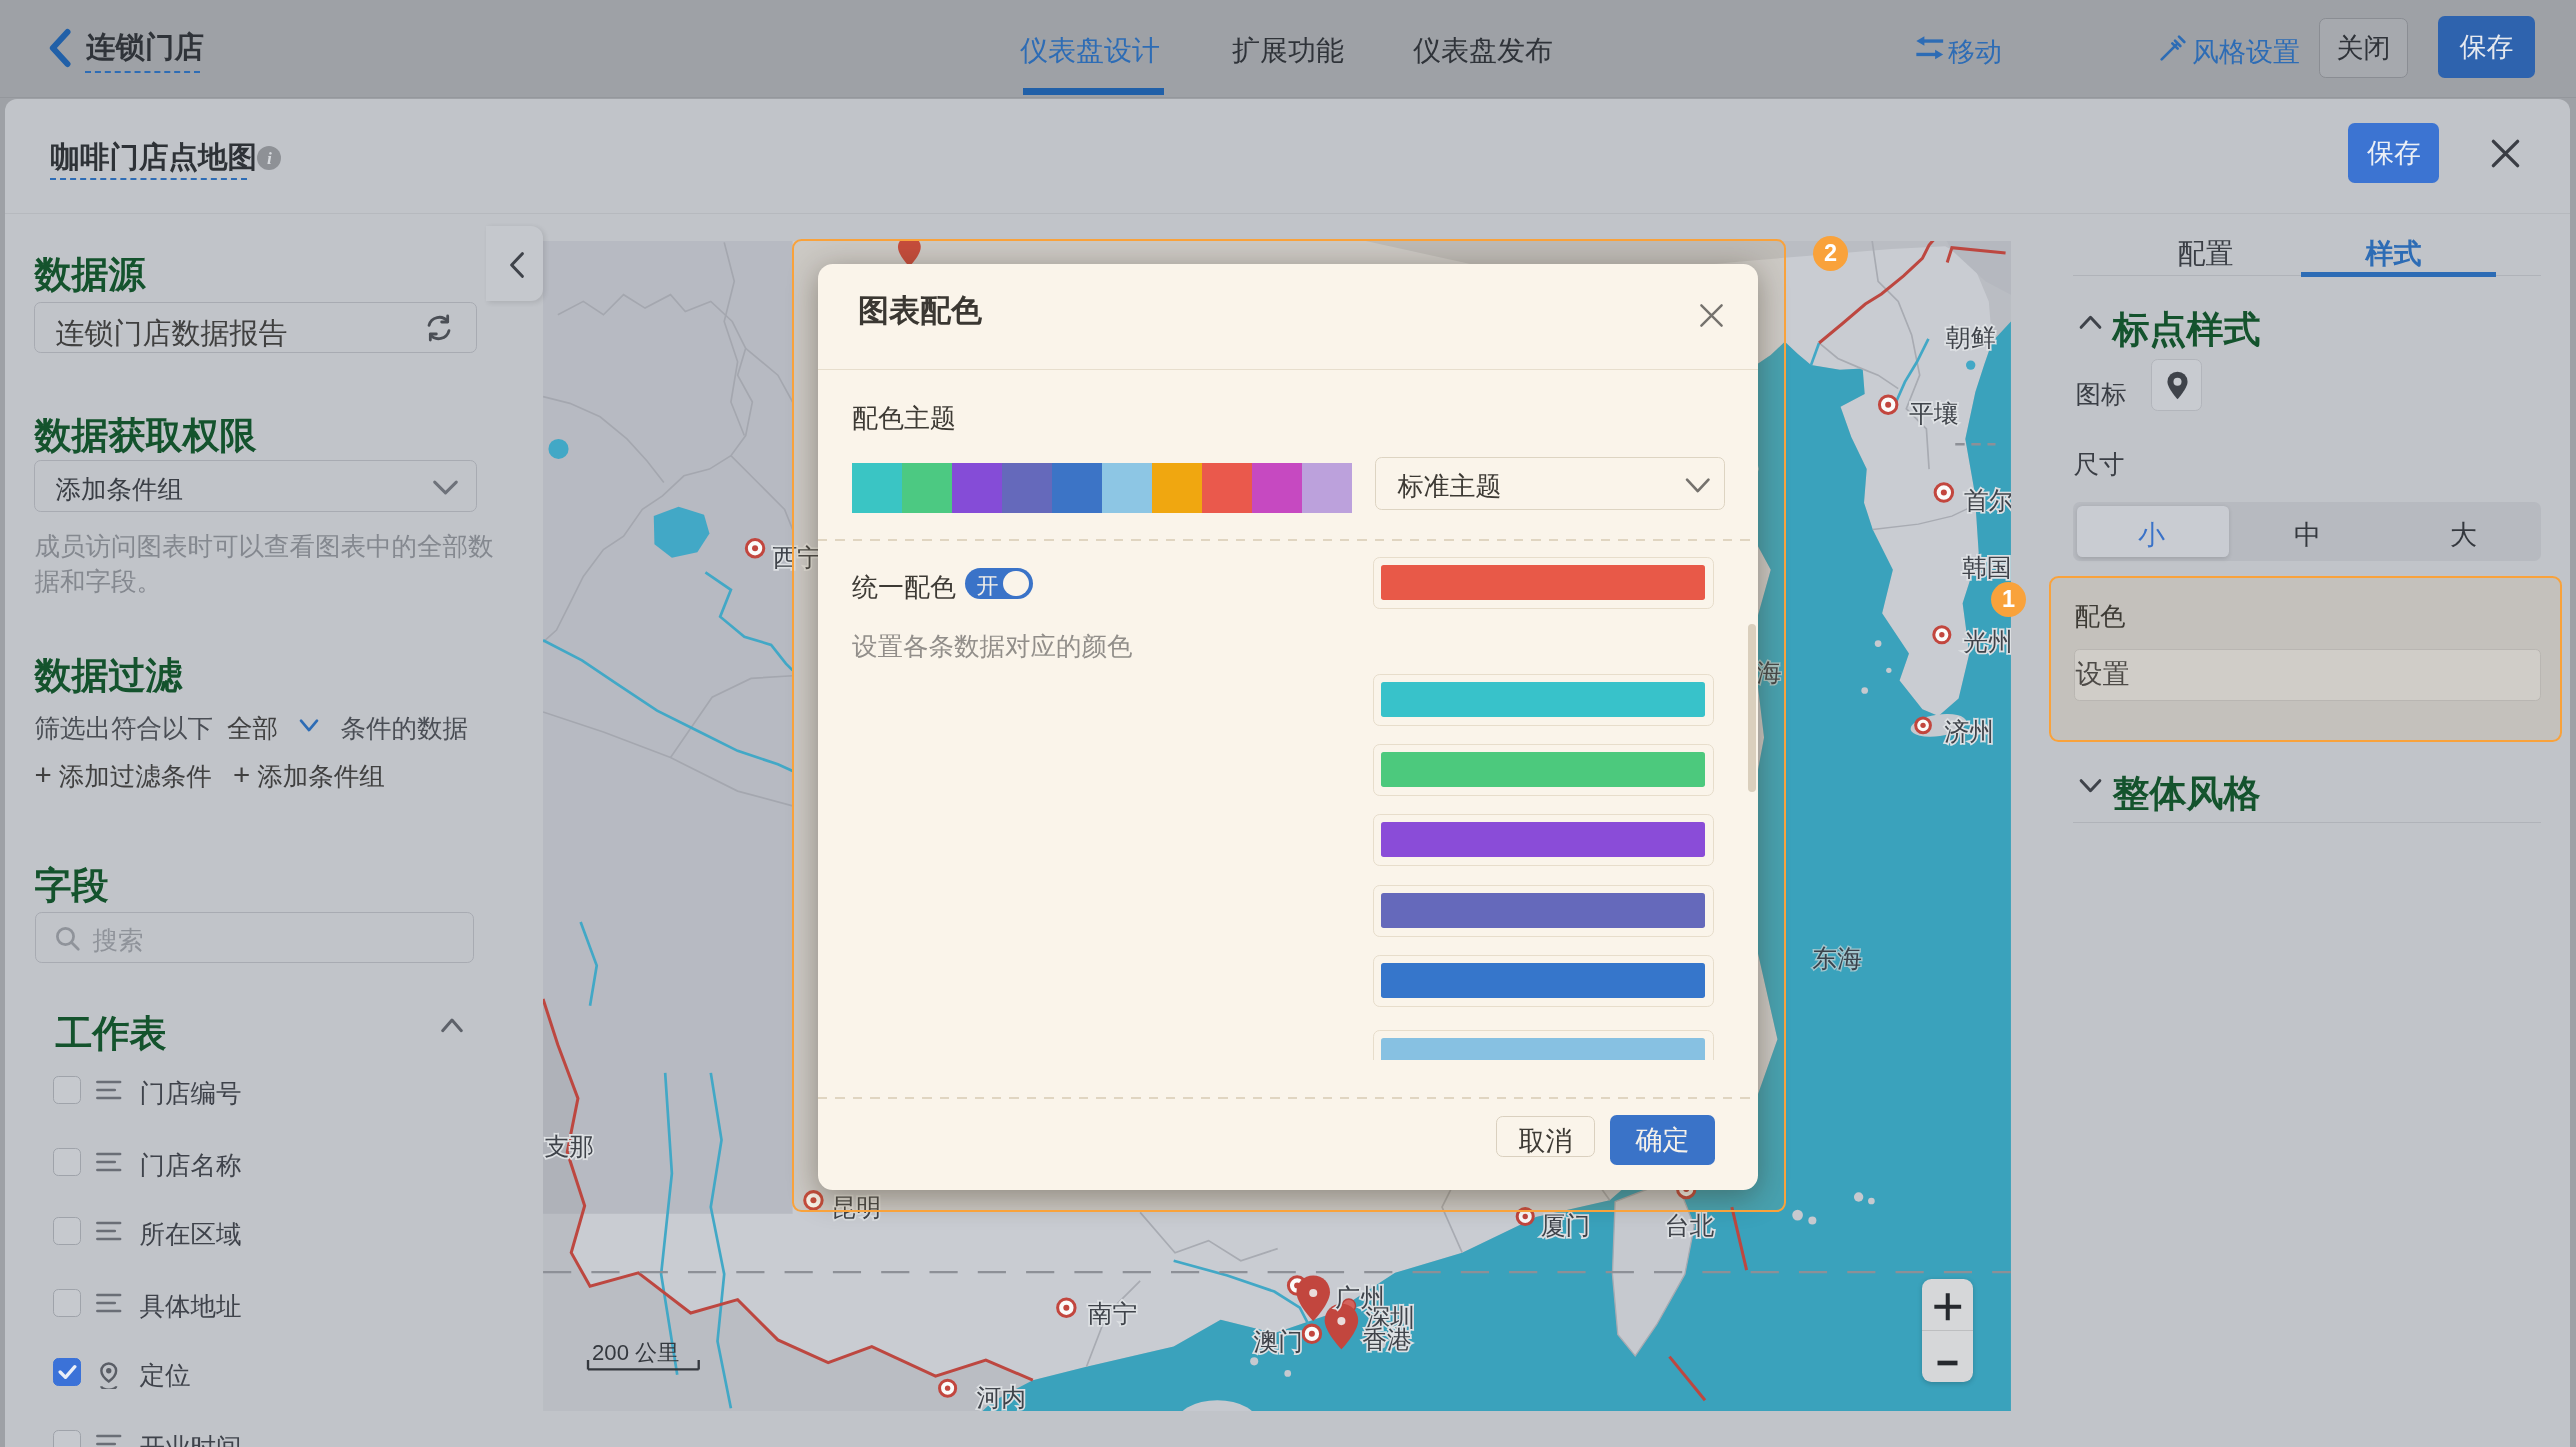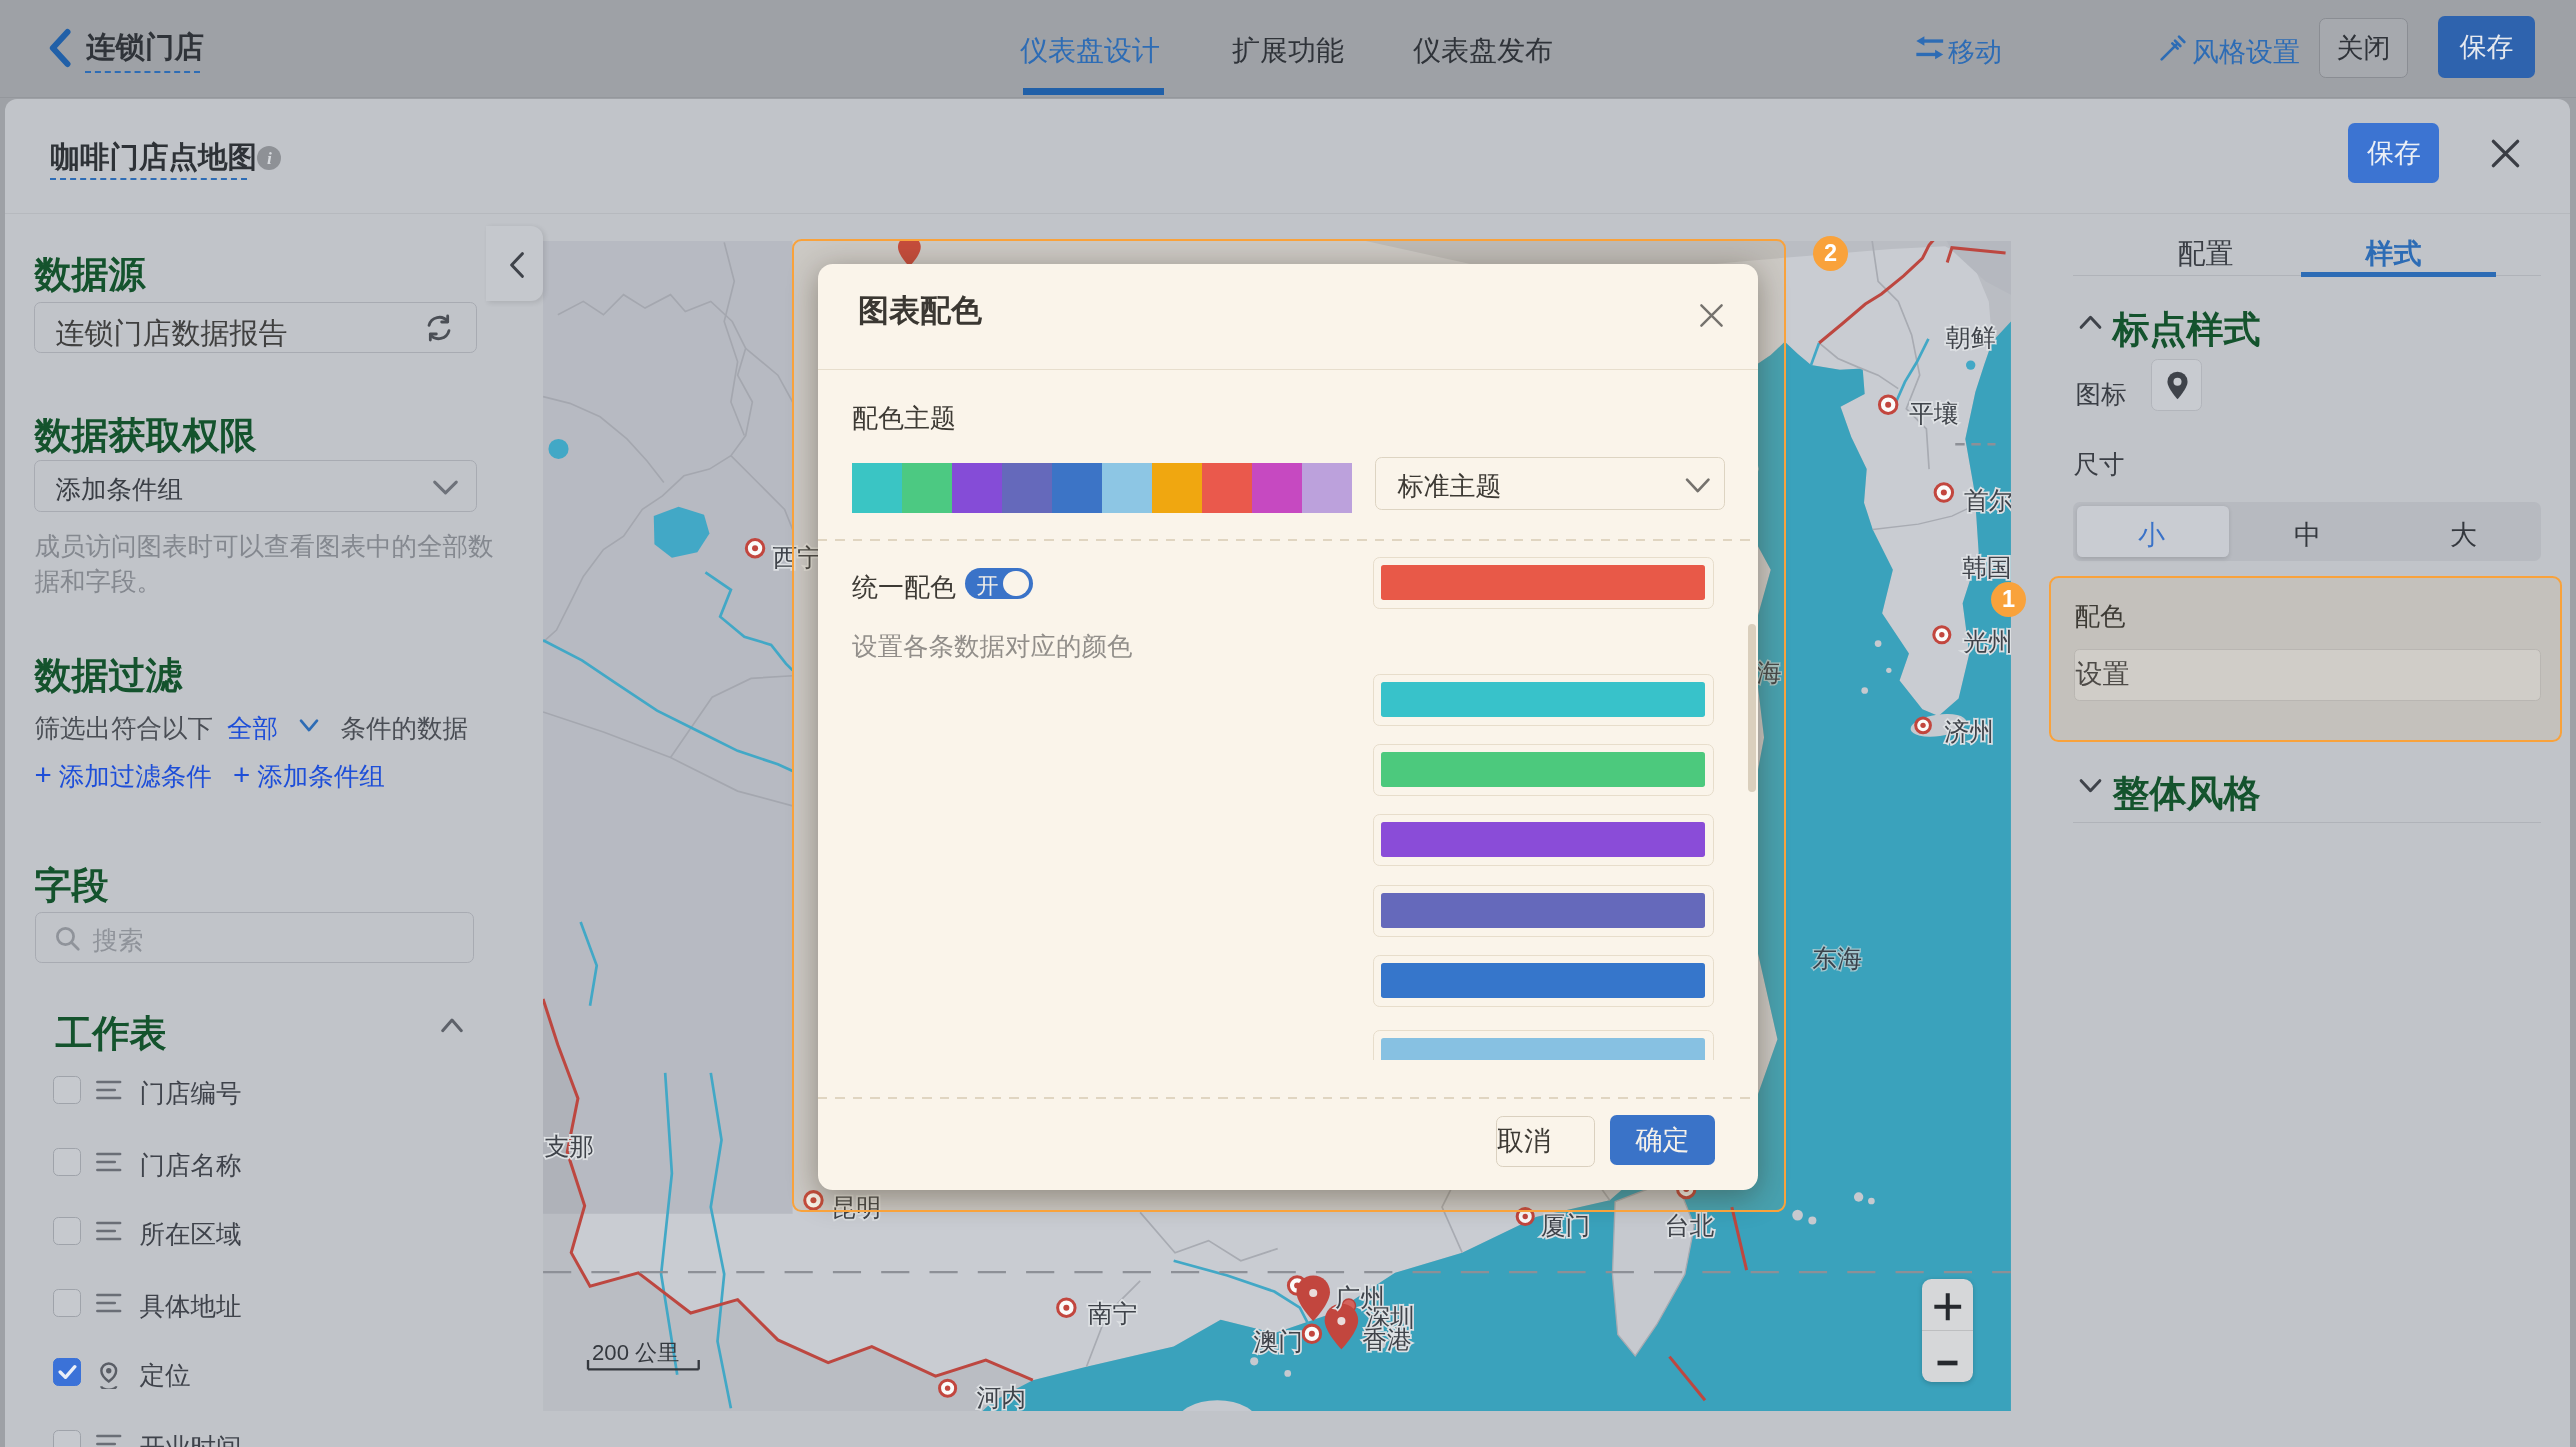--- a/index.html
+++ b/index.html
@@ -19,21 +19,21 @@
   
   #drawer { position:absolute; left:5.4px; top:99px; width:2565px; height:1348px; background:#C1C4C9; border-radius:12px 12px 0 0; }
   
   #dheader { position:absolute; left:0; top:0; width:100%; height:115px; border-bottom:1.3px solid #B6B9BE; }
   #dtitle { position:absolute; left:45px; top:39px; font-size:29.5px; font-weight:bold; color:#2E3237; }
   #dtitle-dash { position:absolute; left:45px; top:79px; width:197px; border-top:2.7px dashed #2D6CB5; }
   #dinfo { position:absolute; left:252px; top:47px; width:24px; height:24px; border-radius:50%; background:#8E9196; color:#D6D9DD; font-size:17.4px; font-style:italic; font-weight:bold; text-align:center; line-height:24px; font-family:"Liberation Serif",serif; }
   #btn-save-d { position:absolute; left:2343px; top:23.5px; width:91px; height:60px; border-radius:6.7px; background:#3C74D2; color:#ECF0F6; font-size:27px; text-align:center; line-height:60px; }
   
   .sec-h { font-weight:bold; font-size:37px; color:#14532d; }
-  .blue { color:#1d4ed8; }
+  .blue { color:#404040; }
   .input { border:1.3px solid #A8ABB2; border-radius:6.7px; }
   .frow { position:absolute; left:48px; height:29.5px; width:470px; }
   .cb { position:absolute; left:0; top:0; width:28px; height:28px; border:1.3px solid #9FA3AA; border-radius:5.4px; background:#C6C9CE; }
   .cb.checked { background:#3B72D8; border-color:#3B72D8; }
   .cb.checked svg { position:absolute; left:4px; top:5.4px; }
   .ficon { position:absolute; left:43px; top:4px; }
   .flabel { position:absolute; left:86px; top:0; font-size:25.5px; color:#3F434B; }
   .sw { display:inline-block; width:50px; height:50px; }
   .cbox { left:555px; width:341px; height:52px; background:#FBFBFB; border:1.3px solid #E6E2DA; border-radius:6.7px; }
   .cbar { position:absolute; left:7.4px; top:7.4px; width:324px; height:35px; border-radius:2.7px; }
@@ -380,21 +380,21 @@
     </div>
   <div class="abs cbox" style="top:691px">
       <div class="cbar" style="background:#2672D9"></div>
     </div>
   <div class="abs" style="left:555px;top:766px;width:341px;height:30px;overflow:hidden;">
       <div class="cbox" style="position:absolute;left:0;top:0">
         <div class="cbar" style="background:#7EC4F2"></div>
       </div>
     </div>
   <div class="abs" style="left:0;top:833px;width:940px;height:2px;background:repeating-linear-gradient(90deg,#DFDACF 0 9.4px,transparent 9.4px 17.4px)"></div>
-  <div class="abs" style="left:678px;top:852px;width:99px;height:51px;border:1.3px solid #D8D4CC;border-radius:6.7px;text-align:left;line-height:48px;font-size:27px;color:#2E3136">取消</div>
+  <div class="abs" style="left:678px;top:852px;width:99px;height:41px;border:1.3px solid #D8D4CC;border-radius:6.7px;text-align:center;line-height:48px;font-size:27px;color:#2E3136">取消</div>
   <div class="abs" style="left:792px;top:851px;width:105px;height:50px;border-radius:6.7px;background:#2B6FD6;text-align:center;line-height:50px;font-size:27px;color:#F6F8FB">确定</div>
   <div class="abs" style="left:930px;top:360px;width:8px;height:168px;border-radius:4px;background:#D8D3CA"></div>
 </div>
 
 <div class="abs" style="left:1922px;top:1279px;width:51px;height:103px;background:#D6D7D9;border-radius:9.4px;box-shadow:0 1.3px 5.4px rgba(0,0,0,0.18);z-index:20;">
   <div class="abs" style="left:0;top:51px;width:51px;height:1.3px;background:#BDBEC0"></div>
   <svg class="abs" style="left:10.7px;top:12.7px" width="29.5" height="29.5" viewBox="0 0 44 44">
       <path d="M2 22 H42 M22 2 V42" stroke="#26292E" stroke-width="6"></path>
     </svg>
   <svg class="abs" style="left:14px;top:80px" width="23" height="8" viewBox="0 0 34 12">

